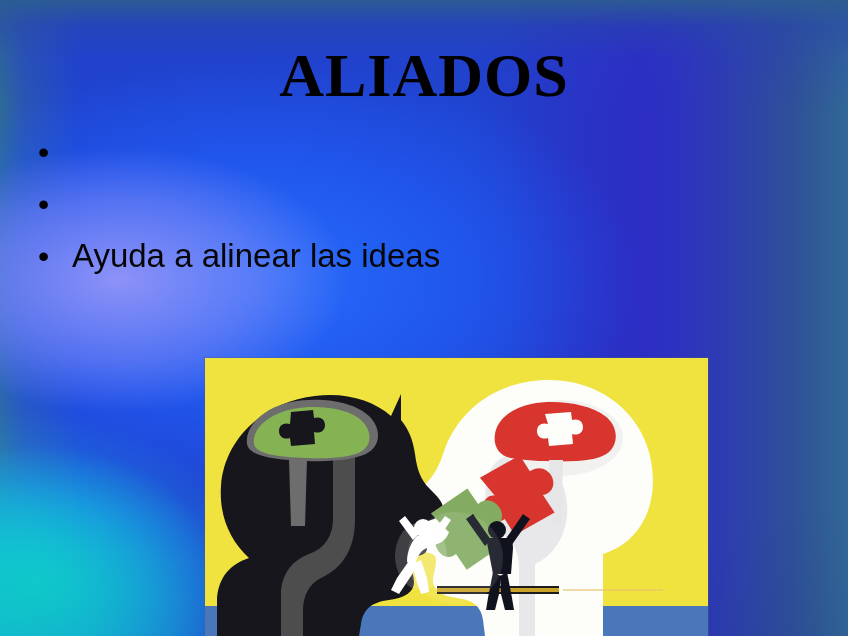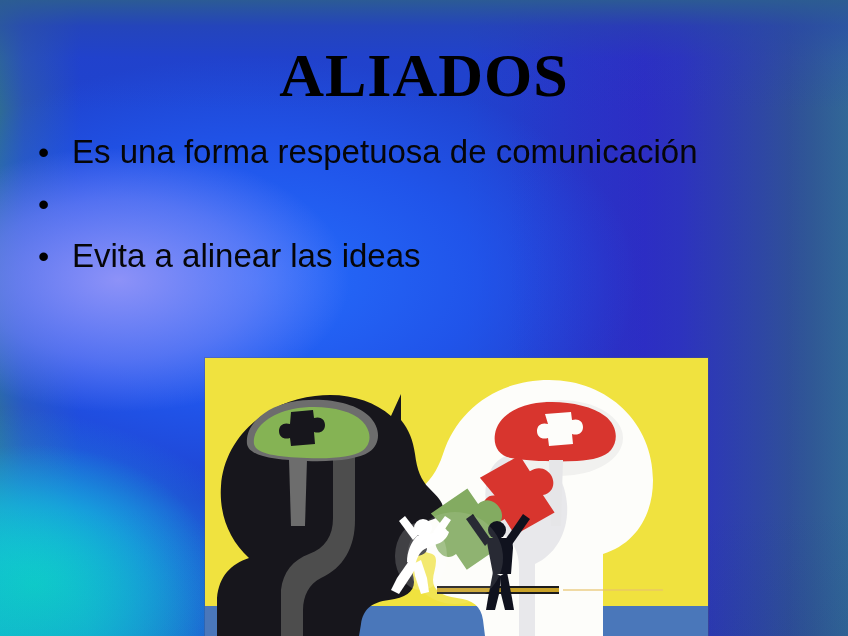--- a/index.html
+++ b/index.html
@@ -144,30 +144,29 @@
   <div class="bg-layer bg-glow-cyan2"></div>
   <div class="bg-layer bg-top"></div>
   <div class="bg-layer bg-bottom"></div>
 
   <div id="title">ALIADOS</div>
 
   <div id="bullets">
 
     <div class="bullet-row">
       <span class="bullet-dot">•</span>
-      <span class="bullet-text">Es una forma respetuosa de comunicación</span>
     </div>
 
     <div class="bullet-row">
       <span class="bullet-dot">•</span>
     </div>
 
     <div class="bullet-row">
       <span class="bullet-dot">•</span>
-      <span class="bullet-text">Evita a alinear las ideas</span>
+      <span class="bullet-text">Ayuda a alinear las ideas</span>
     </div>
 
   </div>
 
   <div id="illustration">
     <svg width="503" height="278" viewBox="0 0 503 278" xmlns="http://www.w3.org/2000/svg">
 
       <rect x="0" y="0" width="503" height="278" fill="#f0e23f"></rect>
 
       <rect x="0" y="248" width="503" height="30" fill="#4a77ba"></rect>

